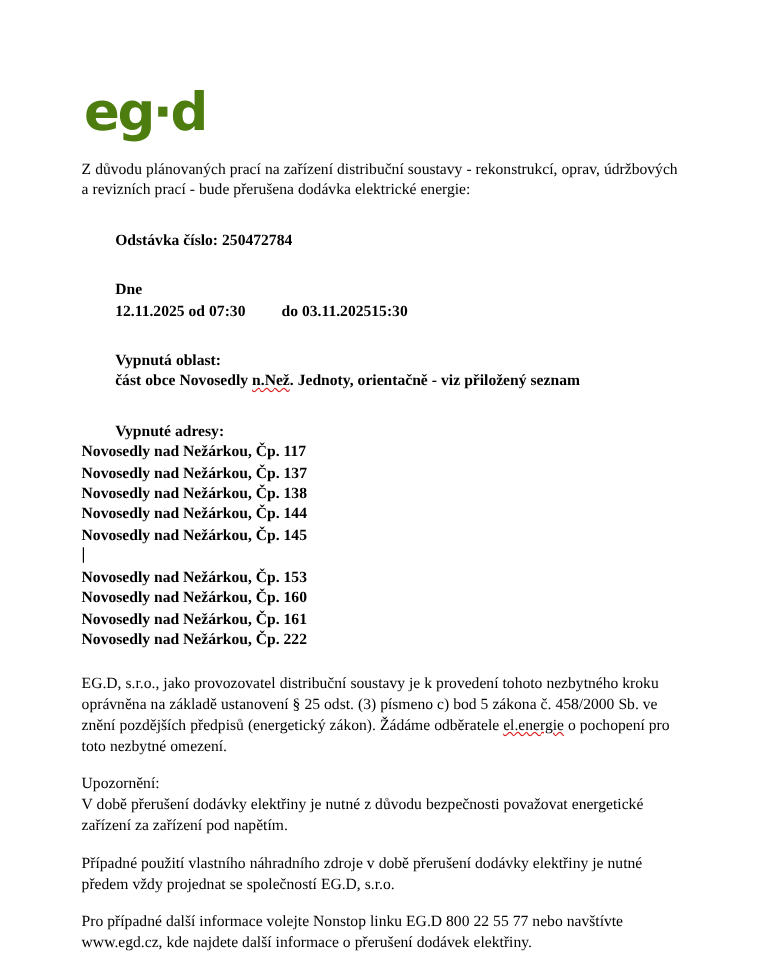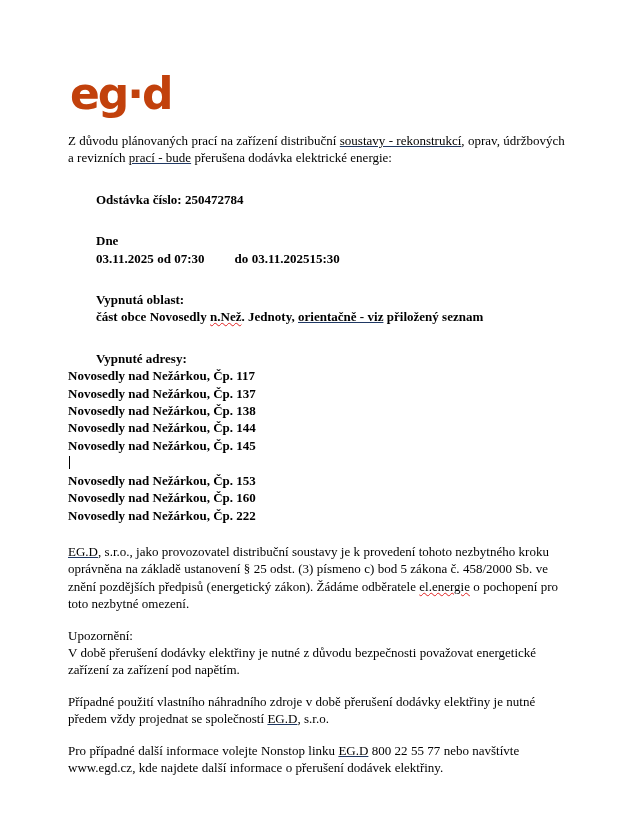--- a/index.html
+++ b/index.html
@@ -32,21 +32,21 @@
     height: 52px;
     display: flex;
     align-items: center;
   }
   .logo-text {
     font-family: "DejaVu Sans", "Liberation Sans", sans-serif;
     font-weight: 700;
     font-size: 44px;
     line-height: 1;
     letter-spacing: -2.0px;
-    color: #c2410c;
+    color: #4d7c0f;
     white-space: nowrap;
     user-select: none;
   }
 
   
   .doc {
     position: absolute;
     left: 68px;
     top: 132px;
     width: 500px;
@@ -63,21 +63,20 @@
   .bold {
     font-weight: bold;
     margin-left: 28px;
   }
   .gap-md  { height: 14px; }
   .gap-lg  { height: 19px; }
   .gap-xl  { height: 24px; }
 
   
   .u-grammar {
-    text-decoration: underline;
     text-decoration-color: #1F3864;
     text-underline-offset: 1px;
     text-decoration-thickness: 1px;
   }
   .u-spell {
     text-decoration: underline wavy #E02020;
     text-decoration-thickness: 1px;
     text-underline-offset: 1px;
   }
 
@@ -122,39 +121,40 @@
     <p class="para"><span>Z důvodu plánovaných prací na zařízení distribuční </span><span class="u-grammar">soustavy - rekonstrukcí</span><span>, oprav,</span>
       <span>údržbových a revizních </span><span class="u-grammar">prací - bude</span><span> přerušena dodávka elektrické energie:</span></p>
 
     <div class="gap-xl"></div>
 
     <p class="para bold">Odstávka číslo: 250472784</p>
 
     <div class="gap-xl"></div>
 
     <p class="para bold">Dne</p>
-    <p class="para bold date-line"><span>03.11.2025 od 07:30</span><span class="spacer"></span><span>do 03.11.202515:30</span></p>
+    <p class="para bold date-line"><span>12.11.2025 od 07:30</span><span class="spacer"></span><span>do 03.11.202515:30</span></p>
 
     <div class="gap-xl"></div>
 
     <p class="para bold">Vypnutá oblast:</p>
     <p class="para bold"><span>část obce Novosedly </span><span class="u-spell">n.Než</span><span>. Jednoty, </span><span class="u-grammar">orientačně - viz</span><span> přiložený seznam</span></p>
 
     <div class="gap-xl"></div>
 
     <p class="para bold">Vypnuté adresy:</p>
     <ul class="addr-list">
       <li><span>Novosedly nad Nežárkou, Čp. 117</span></li>
       <li><span>Novosedly nad Nežárkou, Čp. 137</span></li>
       <li><span>Novosedly nad Nežárkou, Čp. 138</span></li>
       <li><span>Novosedly nad Nežárkou, Čp. 144</span></li>
       <li><span>Novosedly nad Nežárkou, Čp. 145</span></li>
       <li><span class="caret"></span></li>
       <li><span>Novosedly nad Nežárkou, Čp. 153</span></li>
       <li><span>Novosedly nad Nežárkou, Čp. 160</span></li>
+      <li><span>Novosedly nad Nežárkou, Čp. 161</span></li>
       <li><span>Novosedly nad Nežárkou, Čp. 222</span></li>
     </ul>
 
     <div class="gap-lg"></div>
 
     <p class="para"><span class="u-grammar">EG.D</span><span>, s.r.o., jako provozovatel distribuční soustavy je k provedení tohoto nezbytného kroku oprávněna na základě ustanovení § 25 odst. (3) písmeno c) bod 5 zákona č. 458/2000 Sb. ve znění pozdějších předpisů (energetický zákon). Žádáme odběratele </span><span class="u-spell">el.energie</span><span> o pochopení pro toto nezbytné omezení.</span></p>
 
     <div class="gap-md"></div>
 
     <p class="para">Upozornění:</p>

